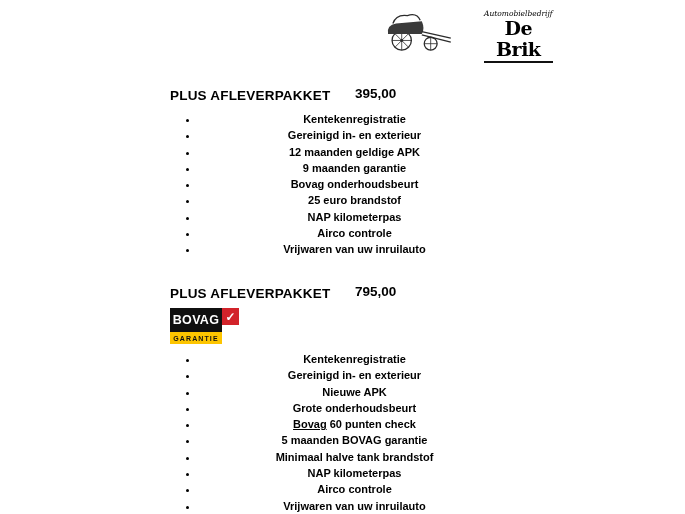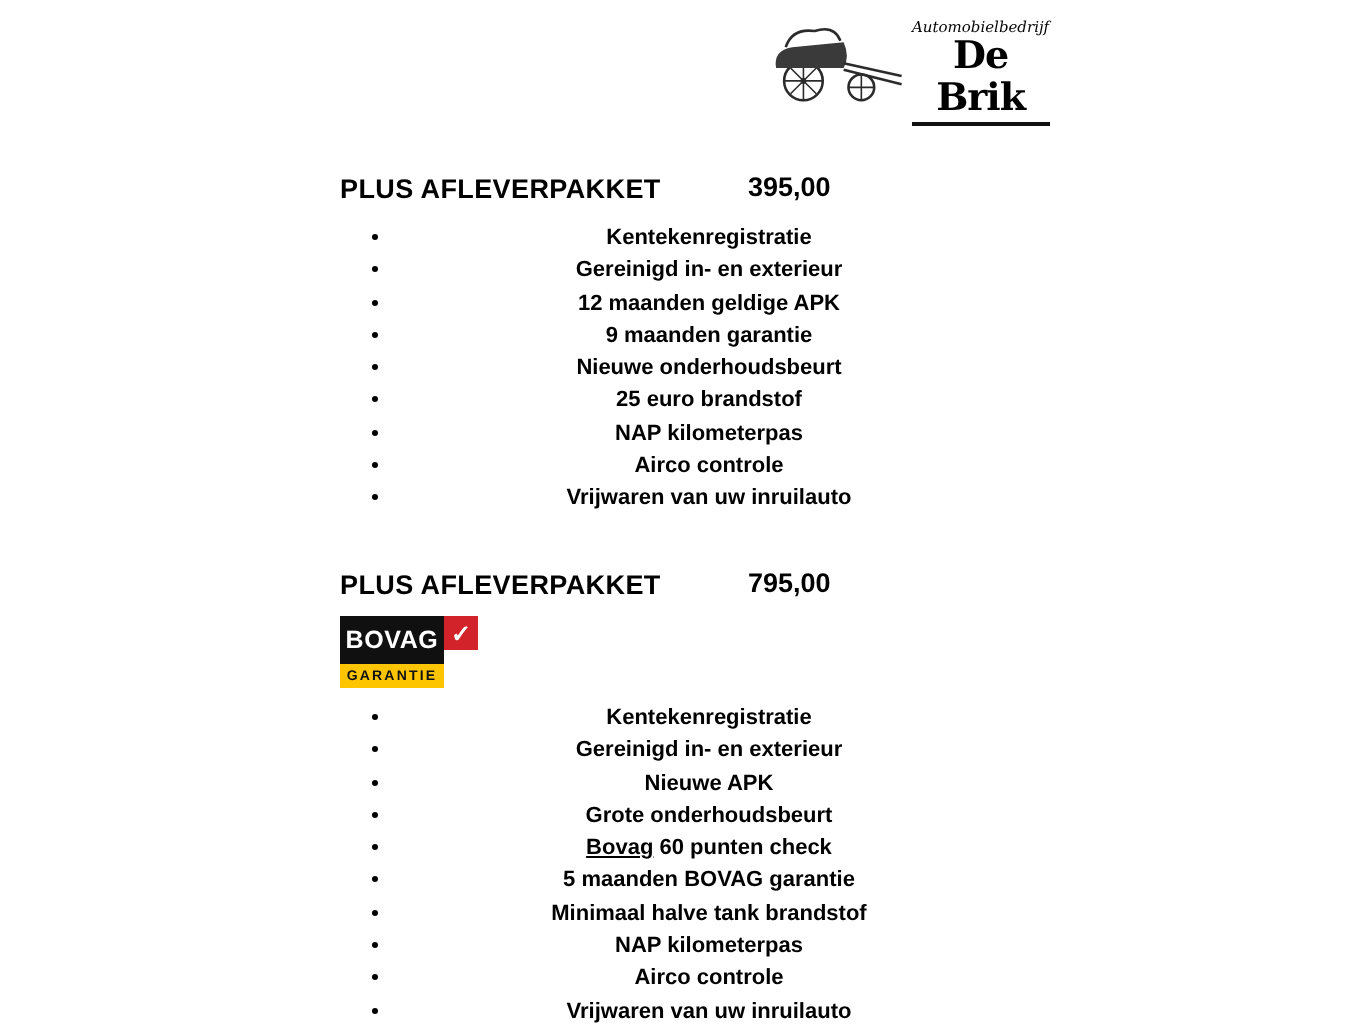--- a/index.html
+++ b/index.html
@@ -2,34 +2,34 @@
 <html><head>
 <meta charset="utf-8">
 <style>
   html,body{margin:0;padding:0;background:#ffffff;}
   .page{position:relative;width:685px;height:514px;background:#ffffff;
         font-family:"Liberation Sans",sans-serif;color:#000;overflow:hidden;}
 
   .doc-title{position:absolute;left:170px;top:31px;font-size:13.5px;font-weight:700;letter-spacing:.2px;}
 
   
-  .brand{position:absolute;left:380px;top:6px;width:140px;height:50px;display:flex;align-items:flex-start;}
+  .brand{position:absolute;left:380px;top:6px;width:140px;height:50px;display:flex;align-items:flex-start;gap:28px;}
   .carriage{width:74px;height:48px;flex:0 0 auto;}
   .brand-text{margin-left:2px;padding-top:3px;text-align:center;}
   .brand-type{font-family:"DejaVu Serif",serif;font-style:italic;font-size:7.5px;white-space:nowrap;}
   .brand-name{font-family:"DejaVu Serif",serif;font-weight:700;font-size:19px;line-height:21px;letter-spacing:-.5px;}
   .brand-rule{height:1.5px;background:#111;margin-top:1px;}
 
   
   .section{position:absolute;left:170px;width:340px;}
   .sec-basis{top:86px;}
   .sec-plus{top:284px;}
   .heading-row{position:relative;height:16px;}
   .sec-heading{font-size:13.5px;font-weight:700;letter-spacing:.2px;}
-  .sec-price{position:absolute;left:204px;top:0;font-size:13.5px;font-weight:700;}
+  .sec-price{position:absolute;left:185px;top:0;font-size:13.5px;font-weight:700;}
   ul.pkg-list{margin:9px 0 0 0;padding:0 0 0 29px;}
   ul.pkg-list li{font-size:11px;font-weight:700;line-height:16.3px;list-style-type:disc;text-align:center;}
   .u{text-decoration:underline;}
 
   
   .bovag{position:relative;margin-top:8px;width:72px;height:37px;}
   .bovag-black{position:absolute;left:0;top:0;width:52px;height:24px;background:#101010;color:#fff;
                font-weight:700;font-size:12.5px;letter-spacing:.3px;display:flex;align-items:center;justify-content:center;}
   .bovag-red{position:absolute;left:52px;top:0;width:17px;height:17px;background:#d2232a;color:#fff;
              font-size:12px;font-weight:700;display:flex;align-items:center;justify-content:center;}
@@ -66,21 +66,21 @@
   <div class="section sec-basis">
     <div class="heading-row">
       <span class="sec-heading">PLUS AFLEVERPAKKET</span>
       <span class="sec-price">395,00</span>
     </div>
     <ul class="pkg-list">
       <li>Kentekenregistratie</li>
       <li>Gereinigd in- en exterieur</li>
       <li>12 maanden geldige APK</li>
       <li>9 maanden garantie</li>
-      <li>Nieuwe onderhoudsbeurt</li>
+      <li>Bovag onderhoudsbeurt</li>
       <li>25 euro brandstof</li>
       <li>NAP kilometerpas</li>
       <li>Airco controle</li>
       <li>Vrijwaren van uw inruilauto</li>
     </ul>
   </div>
 
   <div class="section sec-plus">
     <div class="heading-row">
       <span class="sec-heading">PLUS AFLEVERPAKKET</span>

